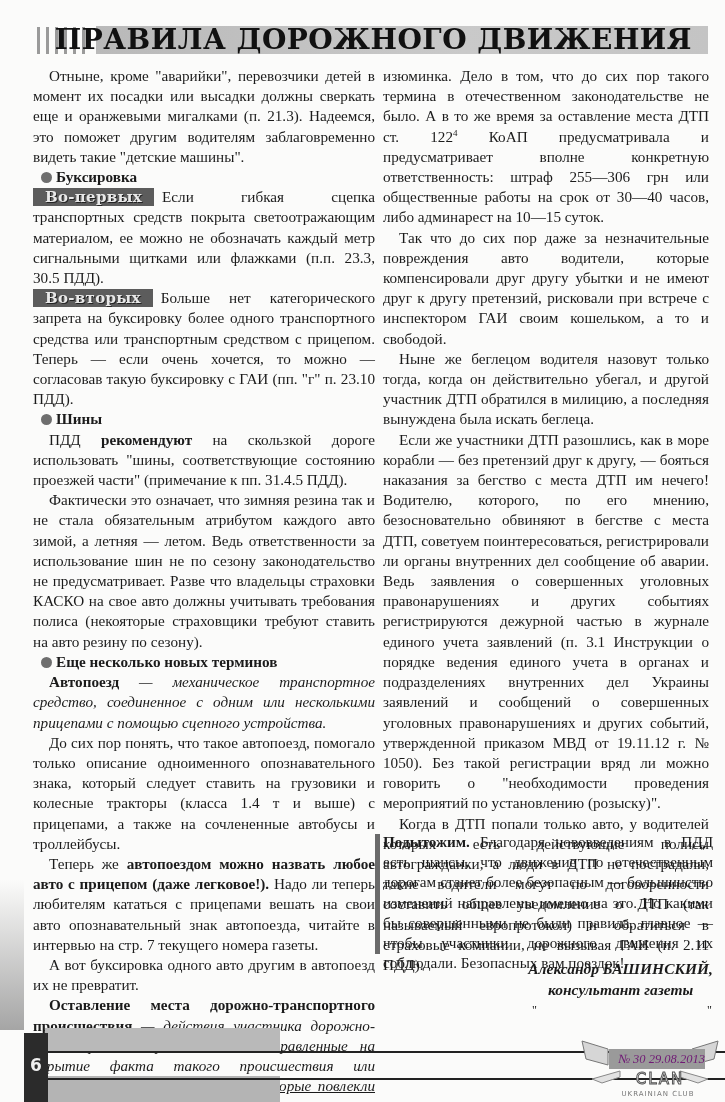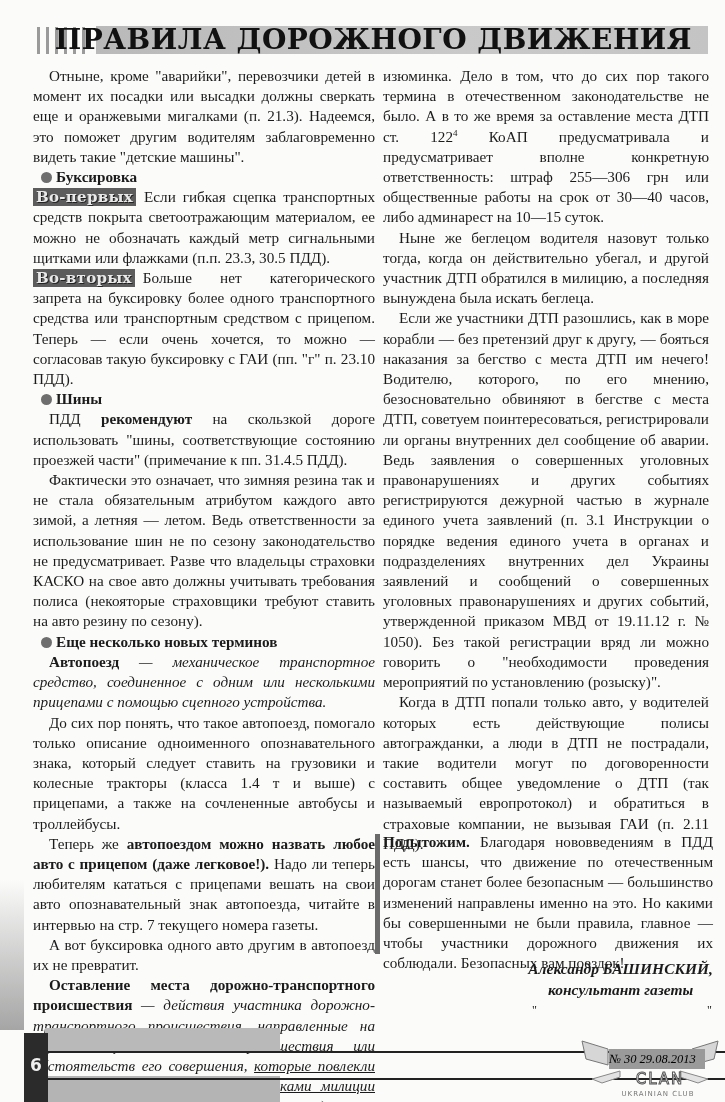--- a/index.html
+++ b/index.html
@@ -10,41 +10,41 @@
   .headbar{position:absolute;left:96px;top:26px;width:612px;height:28px;background:linear-gradient(90deg,#b9b9b9,#c9c9c9 60%,#c4c4c4);}
   .headtitle{position:absolute;right:16px;top:-3px;font-family:"DejaVu Serif",serif;font-weight:bold;font-size:28px;letter-spacing:0.5px;color:#111;white-space:nowrap;}
   .leftshade{position:absolute;left:0;top:880px;width:24px;height:150px;background:linear-gradient(180deg,rgba(160,160,160,0),rgba(150,150,150,0.85));}
   .col{position:absolute;top:66px;font-size:15.2px;line-height:20.2px;text-align:justify;}
   .colL{left:33px;width:342px;}
   .colR{left:383px;width:326px;}
   p{margin:0;text-indent:16px;}
   p.noind{text-indent:0;}
   .sec{font-weight:bold;margin:0;padding-left:8px;}
   .bullet{display:inline-block;width:11px;height:11px;border-radius:50%;background:#6e6e6e;margin-right:4px;vertical-align:-1px;}
-  .tag{float:left;font-family:"DejaVu Serif",serif;font-weight:bold;font-size:15px;color:#e9e9e9;background:#5c5c5c;padding:0 3px;margin:1px 8px 0 0;line-height:18px;text-shadow:1px 1px 0 #222;letter-spacing:0.3px;}
+  .tag{float:left;font-family:"DejaVu Serif",serif;font-weight:bold;font-size:15px;color:#e9e9e9;background:#5c5c5c;padding:0 12px;margin:1px 8px 0 0;line-height:18px;text-shadow:1px 1px 0 #222;letter-spacing:0.3px;}
   .tagwrap{min-height:40px;}
   .bi{font-weight:bold;}
   .it{font-style:italic;}
   .b{font-weight:bold;}
   .u{text-decoration:underline;}
   sup{font-size:9px;line-height:0;}
   .box{position:absolute;left:375px;top:832px;width:338px;height:122px;}
   .boxbar{position:absolute;left:0;top:2px;width:5px;height:120px;background:#6a6a6a;}
   .boxtext{position:absolute;left:8px;top:0;width:330px;font-size:15.2px;line-height:20.2px;text-align:justify;}
   .sign{position:absolute;right:12px;top:958px;text-align:center;font-weight:bold;font-style:italic;font-size:15.5px;line-height:21px;}
   .quote1{position:absolute;left:532px;top:1003px;font-size:12px;}
   .quote2{position:absolute;left:707px;top:1003px;font-size:12px;}
   .footbar1{position:absolute;left:45px;top:1028px;width:235px;height:24px;background:#b9b9b9;}
   .footbar2{position:absolute;left:45px;top:1076px;width:235px;height:26px;background:#b4b4b4;}
   .footline1{position:absolute;left:45px;top:1051px;width:680px;height:2px;background:#222;}
   .footline2{position:absolute;left:45px;top:1078px;width:680px;height:2px;background:#222;}
   .pagebox{position:absolute;left:24px;top:1033px;width:24px;height:69px;background:#2b2b2b;}
   .pagenum{position:absolute;left:0;top:22px;width:24px;text-align:center;color:#f0f0f0;font-family:"DejaVu Sans",sans-serif;font-weight:bold;font-size:17px;}
   .logo{position:absolute;left:580px;top:1035px;width:140px;height:62px;}
-  .issue{position:absolute;left:609px;top:1049px;width:96px;height:20px;background:#9a9a9a;font-size:12.5px;line-height:20px;text-align:left;color:#000000;font-style:italic;}
+  .issue{position:absolute;left:609px;top:1049px;width:96px;height:20px;background:#9a9a9a;font-size:12.5px;line-height:20px;text-align:right;color:#701a75;font-style:italic;}
   .clan{position:absolute;left:620px;top:1070px;width:80px;text-align:center;font-family:"DejaVu Sans",sans-serif;font-size:15px;letter-spacing:2px;color:#fff;-webkit-text-stroke:1px #555;}
   .club{position:absolute;left:608px;top:1090px;width:100px;text-align:center;font-family:"DejaVu Sans",sans-serif;font-size:7px;letter-spacing:1px;color:#777;}
 </style>
 </head>
 <body>
 
 <div class="stripes">
   <span></span>
     <span></span>
     <span></span>
@@ -76,20 +76,21 @@
   <p><span class="bi">Автопоезд</span><span class="it"> — механическое транспортное средство, соединенное с одним или несколькими прицепами с помощью сцепного устройства.</span></p>
   <p>До сих пор понять, что такое автопоезд, помогало только описание одноименного опознавательного знака, который следует ставить на грузовики и колесные тракторы (класса 1.4 т и выше) с прицепами, а также на сочлененные автобусы и троллейбусы.</p>
   <p><span>Теперь же </span><span class="b">автопоездом можно назвать любое авто с прицепом (даже легковое!).</span><span> Надо ли теперь любителям кататься с прицепами вешать на свои авто опознавательный знак автопоезда, читайте в интервью на стр. 7 текущего номера газеты.</span></p>
   <p>А вот буксировка одного авто другим в автопоезд их не превратит.</p>
   <p><span class="bi">Оставление места дорожно-транспортного происшествия</span><span class="it"> — действия участника дорожно-транспортного происшествия, направленные на скрытие факта такого происшествия или обстоятельств его совершения, </span><span class="it u">которые повлекли необходимость проведения работниками милиции мероприятий по установлению (розыску) этого участника и (или) розыску транспортного средства</span></p>
 
 </div>
 
 <div class="col colR">
   <p class="noind"><span>изюминка. Дело в том, что до сих пор такого термина в отечественном законодательстве не было. А в то же время за оставление места ДТП ст. 122</span><sup>4</sup><span> КоАП предусматривала и предусматривает вполне конкретную ответственность: штраф 255—306 грн или общественные работы на срок от 30—40 часов, либо админарест на 10—15 суток.</span></p>
+  <p>Так что до сих пор даже за незначительные повреждения авто водители, которые компенсировали друг другу убытки и не имеют друг к другу претензий, рисковали при встрече с инспектором ГАИ своим кошельком, а то и свободой.</p>
   <p>Ныне же беглецом водителя назовут только тогда, когда он действительно убегал, и другой участник ДТП обратился в милицию, а последняя вынуждена была искать беглеца.</p>
   <p>Если же участники ДТП разошлись, как в море корабли — без претензий друг к другу, — бояться наказания за бегство с места ДТП им нечего! Водителю, которого, по его мнению, безосновательно обвиняют в бегстве с места ДТП, советуем поинтересоваться, регистрировали ли органы внутренних дел сообщение об аварии. Ведь заявления о совершенных уголовных правонарушениях и других событиях регистрируются дежурной частью в журнале единого учета заявлений (п. 3.1 Инструкции о порядке ведения единого учета в органах и подразделениях внутренних дел Украины заявлений и сообщений о совершенных уголовных правонарушениях и других событий, утвержденной приказом МВД от 19.11.12 г. № 1050). Без такой регистрации вряд ли можно говорить о "необходимости проведения мероприятий по установлению (розыску)".</p>
   <p>Когда в ДТП попали только авто, у водителей которых есть действующие полисы автогражданки, а люди в ДТП не пострадали, такие водители могут по договоренности составить общее уведомление о ДТП (так называемый европротокол) и обратиться в страховые компании, не вызывая ГАИ (п. 2.11 ПДД).</p>
 </div>
 
 <div class="box">
   <div class="boxbar"></div>
   <div class="boxtext"><span class="b">Подытожим.</span><span> Благодаря нововведениям в ПДД есть шансы, что движение по отечественным дорогам станет более безопасным — большинство изменений направлены именно на это. Но какими бы совершенными не были правила, главное — чтобы участники дорожного движения их соблюдали. Безопасных вам поездок!</span></div>
 </div>
 

